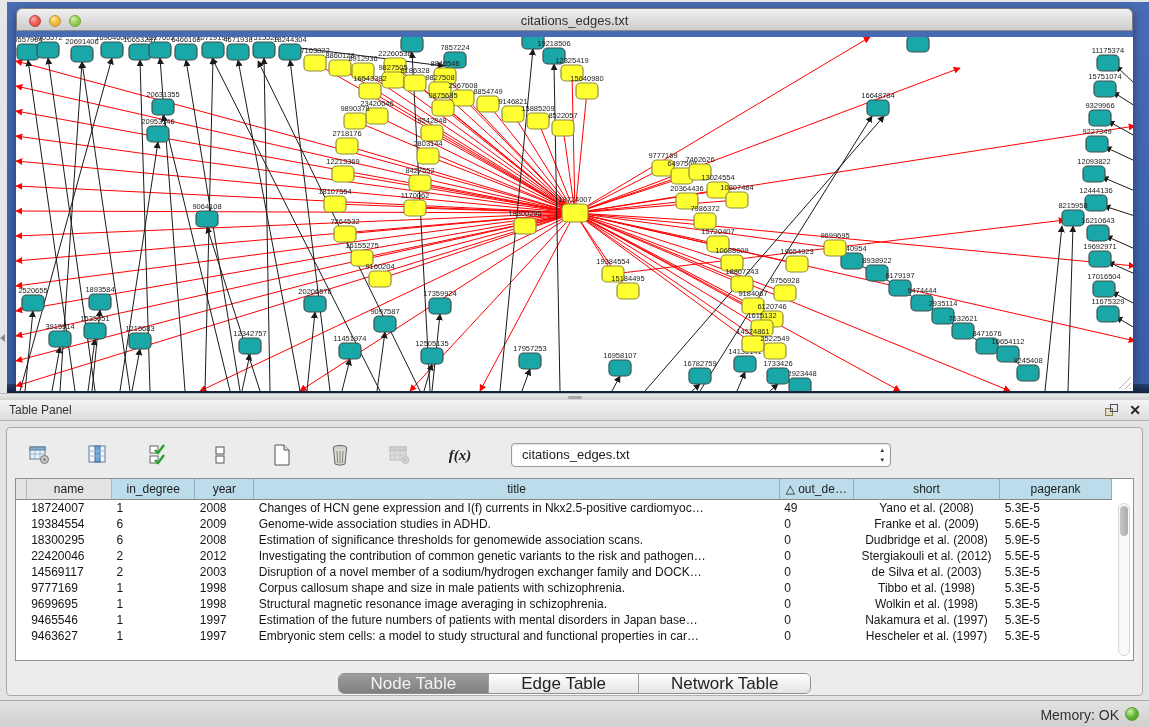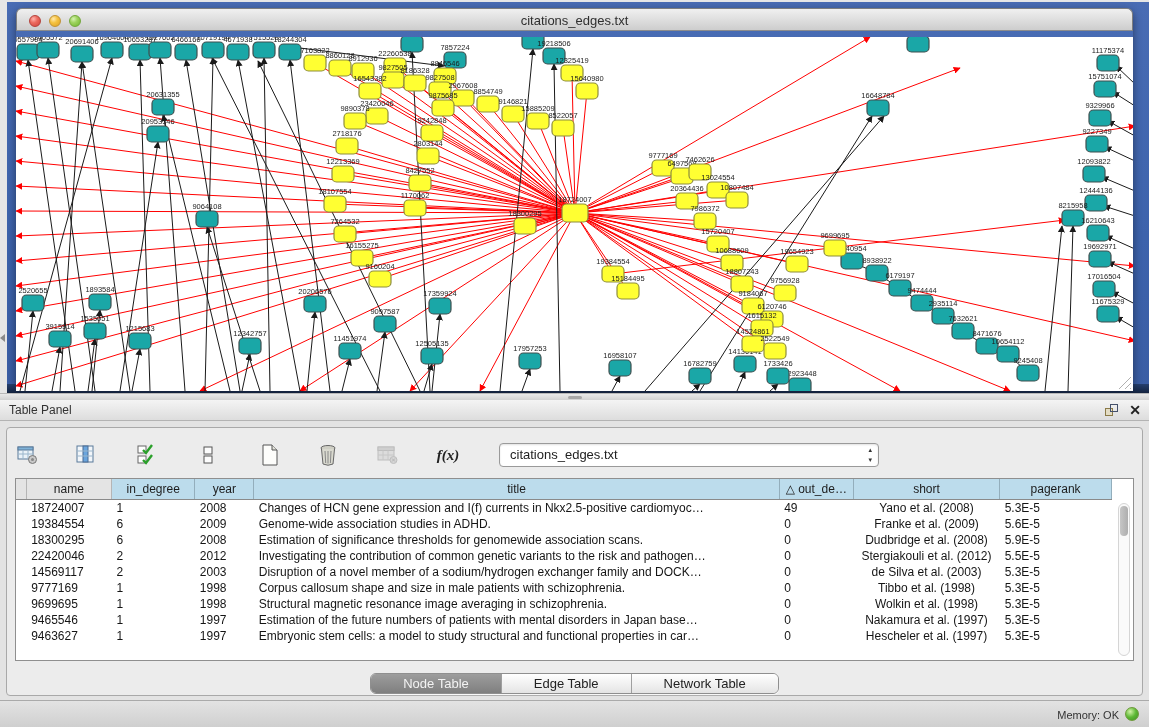--- a/index.html
+++ b/index.html
@@ -42,21 +42,21 @@
     font-size:12px; color:#333; }
   .panel-header .ph-title { position:absolute; left:9px; top:3px; }
   .panel-header .ph-icons { position:absolute; right:8px; top:2px; display:flex; gap:10px; align-items:center;}
   .float-icon svg { display:block; }
   .close-icon { font-size:14px; font-weight:bold; color:#222; line-height:16px; cursor:default;}
 
   .panel-body { position:relative; width:100%; height:279px; background:#e3e3e3; }
   .panel-box { position:absolute; left:6px; top:6px; right:6px; bottom:4px;
     border:1px solid #a9a9a9; border-radius:4px; background:#ececec; }
 
-  .toolbar { position:absolute; left:8px; top:8px; right:8px; height:38px; display:flex; align-items:center;gap:24px; }
+  .toolbar { position:absolute; left:20px; top:8px; right:8px; height:38px; display:flex; align-items:center;gap:24px; }
   .tb-btn { width:26px; height:26px; display:flex; align-items:center; justify-content:center; }
   .tb-btn svg { display:block; }
   .fx { font-family:"Liberation Serif", serif; font-style:italic; font-weight:bold; font-size:15px; color:#222; }
   .combo { position:relative; margin-left:14px; width:380px; height:24px; background:#ffffff;
     border:1px solid #9a9a9a; border-radius:4px; box-shadow:inset 0 1px 2px rgba(0,0,0,.12);
     font-size:13px; color:#222; line-height:22px; padding-left:10px; }
   .combo .stepper { position:absolute; right:6px; top:1px; font-size:7px; line-height:10px; color:#333; text-align:center;}
 
   .table-wrap { position:absolute; left:8px; top:50px; right:8px; height:183px;
     background:#ffffff; border:1px solid #8f8f8f; overflow:hidden; }
@@ -68,30 +68,30 @@
   table.data td { height:16px; font-size:12px; color:#151515; padding:0 5px;
     overflow:hidden; white-space:nowrap; line-height:16px; }
   .vscroll { position:absolute; right:3px; top:24px; bottom:4px; width:12px;
     background:#fafafa; border:1px solid #d5d5d5; border-radius:6px; }
   .vscroll .thumb { position:absolute; left:1px; top:2px; width:8px; height:30px;
     background:linear-gradient(90deg,#c6c6c6,#aeaeae); border-radius:5px; }
 
   .tabs-row { position:absolute; left:0; right:0; top:238px; height:34px; display:flex; justify-content:center; align-items:center; }
   .seg-control { display:flex; border:1px solid #8f8f8f; border-radius:6px; overflow:hidden;
     box-shadow:0 1px 1px rgba(255,255,255,.7); height:21px; }
-  .seg { padding:0 32px; font-size:13px; line-height:19px; color:#222;
+  .seg { padding:0 32px; font-size:17px; line-height:19px; color:#222;
     background:linear-gradient(180deg,#ffffff,#e4e4e4); border-right:1px solid #9f9f9f; }
   .seg:last-child { border-right:none; }
   .seg.selected { background:linear-gradient(180deg,#9d9d9d,#7f7f7f); color:#f3f3f3; }
 
   
   .status-bar { position:relative; width:100%; height:27px;
     background:linear-gradient(180deg,#e3e3e3,#cfcfcf); border-top:1px solid #aaaaaa; }
-  .status-right { position:absolute; right:10px; top:6px; display:flex; align-items:flex-end; gap:6px;
-    font-size:11px; color:#333; }
+  .status-right { position:absolute; right:10px; top:6px; display:flex; align-items:flex-start; gap:6px;
+    font-size:14px; color:#333; }
   .mem-dot { width:14px; height:14px; border-radius:50%; border:1px solid #6d9a3a;
     background:radial-gradient(circle at 35% 30%, #c9f09a, #7ccb3c 45%, #4da32a); }
 </style>
 </head>
 <body>
 
 <div class="network-area">
   <div class="blue-frame"></div>
   <div class="frame-bottom"></div>
   <span class="collapse-arrow"></span>

